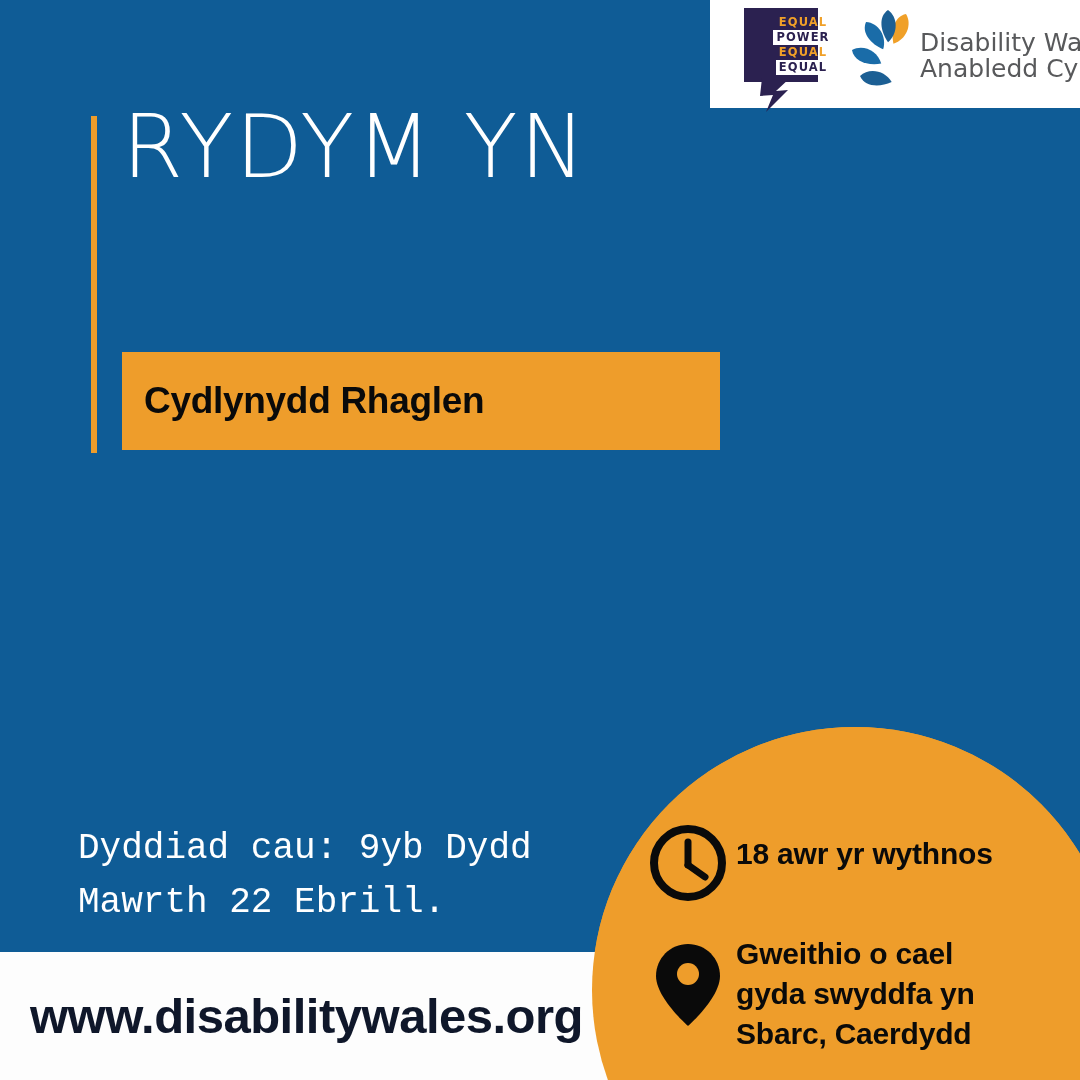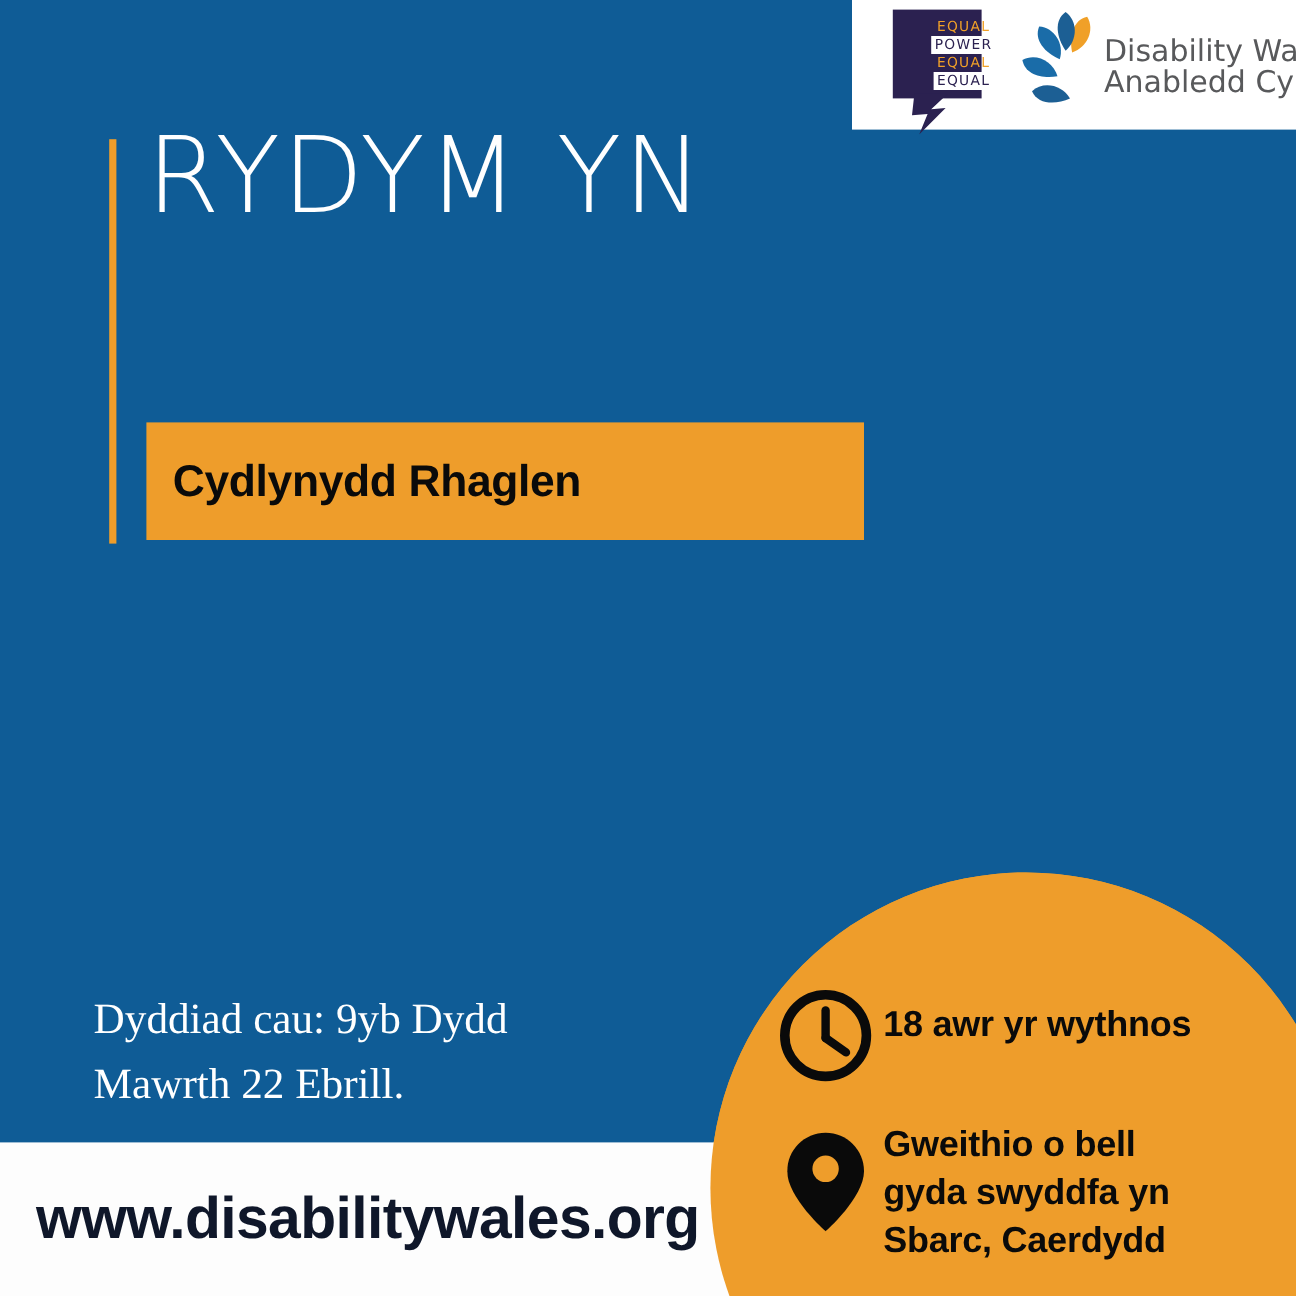--- a/index.html
+++ b/index.html
@@ -25,21 +25,21 @@
   #epev-badge{
     position:absolute;left:34px;top:8px;width:74px;height:96px;
   }
   #epev-square{
     position:absolute;left:0;top:0;width:74px;height:74px;
     background:#2B2150;
     display:flex;flex-direction:column;align-items:center;justify-content:center;
     gap:1px;
   }
   .epev-line{
-    font-size:11.5px;font-weight:normal;letter-spacing:1.1px;
+    font-size:11.5px;font-weight:bold;letter-spacing:1.1px;
     line-height:1;font-family:"DejaVu Sans",sans-serif;margin-left:44px;
   }
   .epev-orange{color:#F0A028;padding:1px 2px;}
   .epev-white{background:#FFFFFF;color:#2B2150;padding:1.5px 3px;}
   #epev-bolt{
     position:absolute;left:12px;top:70px;width:46px;height:34px;
   }
 
   #dw-logo{
     position:absolute;left:128px;top:4px;width:240px;height:100px;
@@ -106,21 +106,21 @@
     line-height:1.52;
     font-family:"Liberation Sans",sans-serif;
     white-space:pre-line;
   }
 
   #deadline{
     position:absolute;left:78px;top:822px;width:520px;
     color:#FFFFFF;
     font-size:36px;
     line-height:1.5;
-    font-family:Liberation Serif, serif;
+    font-family:Liberation Mono, monospace;
     white-space:pre-line;
   }
 
   
   #info-circle{
     position:absolute;left:592px;top:727px;width:526px;height:526px;
     background:#EE9D2B;
     border-radius:50%;
   }
 
@@ -246,20 +246,20 @@
       <div class="info-text">18 awr yr wythnos</div>
     </div>
 
     <div class="info-row" id="row-location">
       <div class="info-icon">
         <svg width="64" height="86" viewBox="0 0 64 86">
           <path d="M32 2 C14.3 2 0 16.3 0 34 C0 56 32 84 32 84 C32 84 64 56 64 34 C64 16.3 49.7 2 32 2 Z" fill="#0A0A0A"></path>
           <circle cx="32" cy="32" r="11" fill="#EE9D2B"></circle>
         </svg>
       </div>
-      <div class="info-text">Gweithio o bell
+      <div class="info-text">Gweithio o cael
 gyda swyddfa yn
 Sbarc, Caerdydd</div>
     </div>
 
   </div>
 
 </div>
 
 </body></html>

